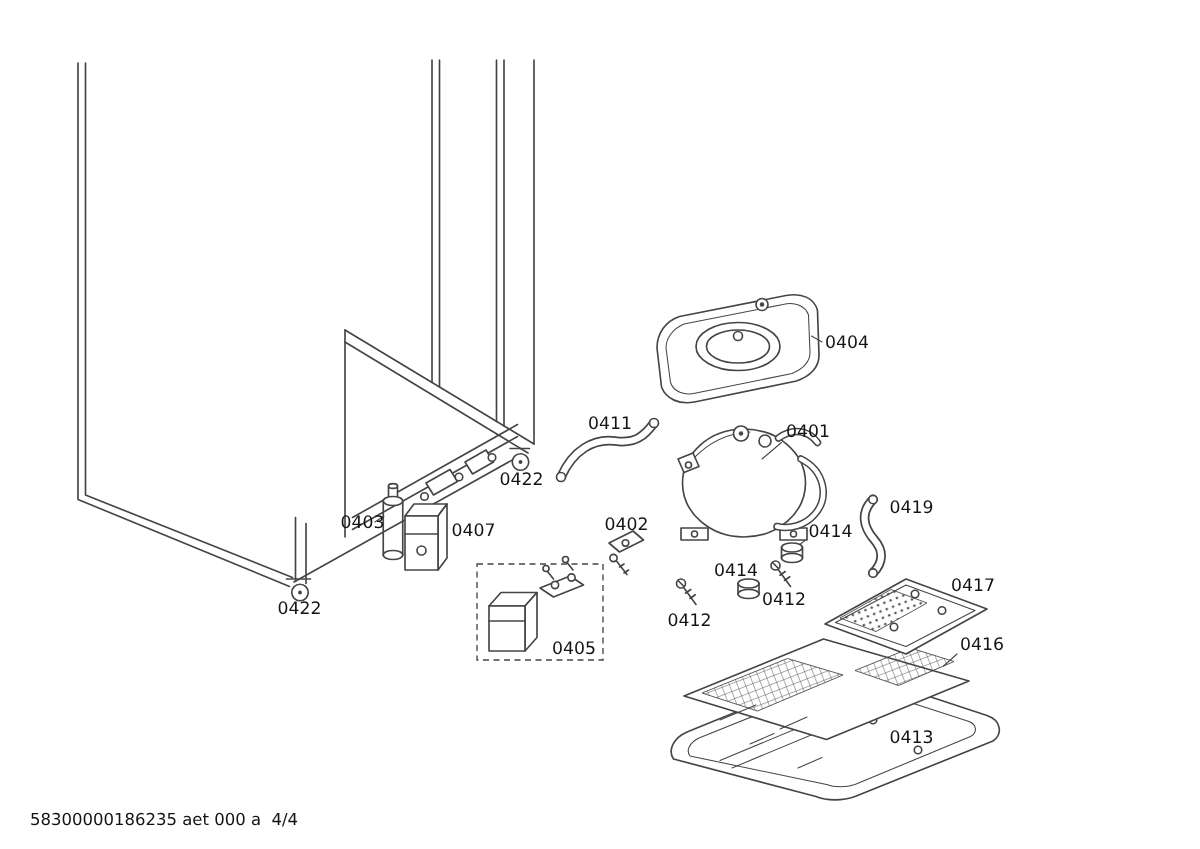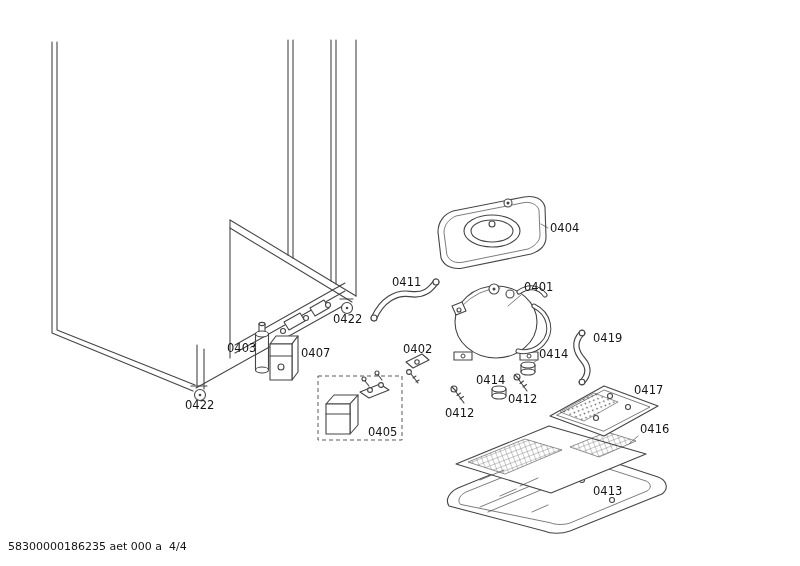--- a/index.html
+++ b/index.html
@@ -1,18 +1,18 @@
 <!DOCTYPE html>
 <html><head>
 <meta charset="utf-8">
 <style>
   html,body{margin:0;padding:0;background:#ffffff;}
   .page{position:relative;width:800px;height:566px;background:#ffffff;overflow:hidden;
         font-family:"DejaVu Sans","Liberation Sans",sans-serif;}
-  .footer-code{position:absolute;left:8px;top:540px;font-size:11px;color:#141414;white-space:pre;}
+  .footer-code{position:absolute;left:20px;top:540px;font-size:11px;color:#141414;white-space:pre;}
   
   .ln{fill:none;stroke:#454545;stroke-width:1.1;stroke-linecap:round;stroke-linejoin:round;}
   .thin{stroke-width:0.7;}
   .fw{fill:#ffffff;stroke:#454545;stroke-width:1.1;stroke-linejoin:round;}
   .dash{fill:none;stroke:#454545;stroke-width:0.9;stroke-dasharray:4 3;}
   .to{fill:none;stroke:#454545;stroke-width:6.5;stroke-linecap:round;}
   .ti{fill:none;stroke:#ffffff;stroke-width:4.2;stroke-linecap:round;}
   .to2{stroke-width:5;}
   .ti2{stroke-width:3;}
   .lbl{font-family:"DejaVu Sans","Liberation Sans",sans-serif;font-size:11.5px;fill:#141414;}

